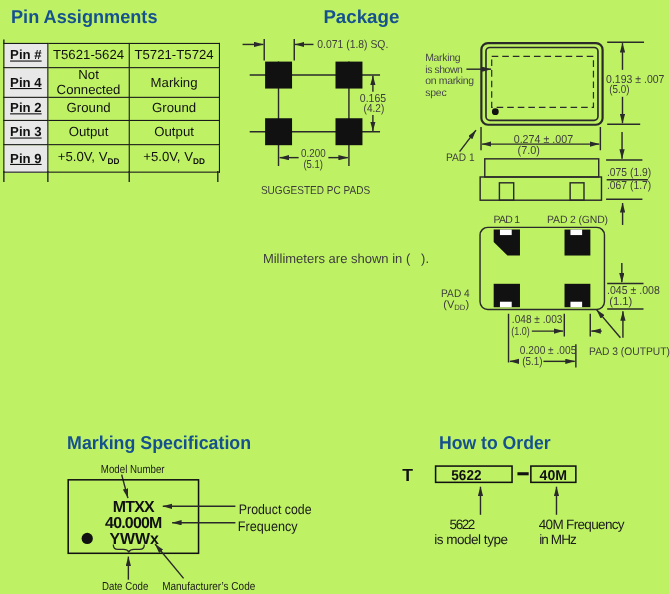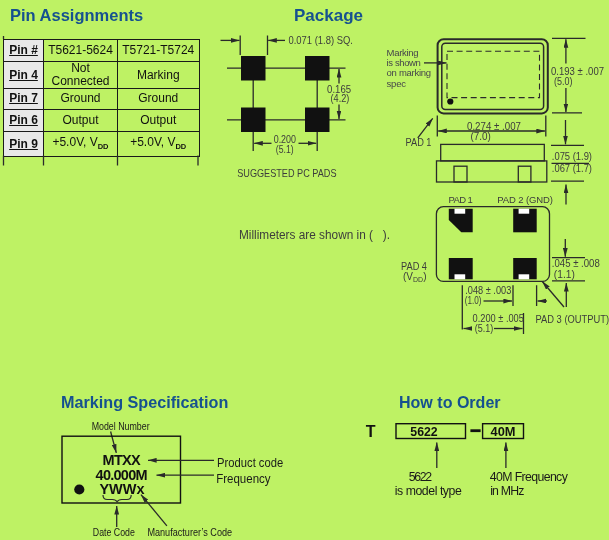--- a/index.html
+++ b/index.html
@@ -36,26 +36,26 @@
           <td class="g">Pin #</td>
           <td class="hb">T5621-5624</td>
           <td class="hb">T5721-T5724</td>
         </tr>
  <tr style="height:27px">
           <td class="g">Pin 4</td>
           <td>Not<br>Connected</td>
           <td>Marking</td>
         </tr>
  <tr style="height:20.5px">
-          <td class="g">Pin 7</td>
+          <td class="g">Pin 2</td>
           <td>Ground</td>
           <td>Ground</td>
         </tr>
  <tr style="height:22.5px">
-          <td class="g">Pin 6</td>
+          <td class="g">Pin 3</td>
           <td>Output</td>
           <td>Output</td>
         </tr>
  <tr style="height:25px">
           <td class="g">Pin 9</td>
           <td>+5.0V, V<sub style="font-size:7.5px;font-weight:bold;">DD</sub></td>
           <td>+5.0V, V<sub style="font-size:7.5px;font-weight:bold;">DD</sub></td>
         </tr>
 </tbody>
     </table>

